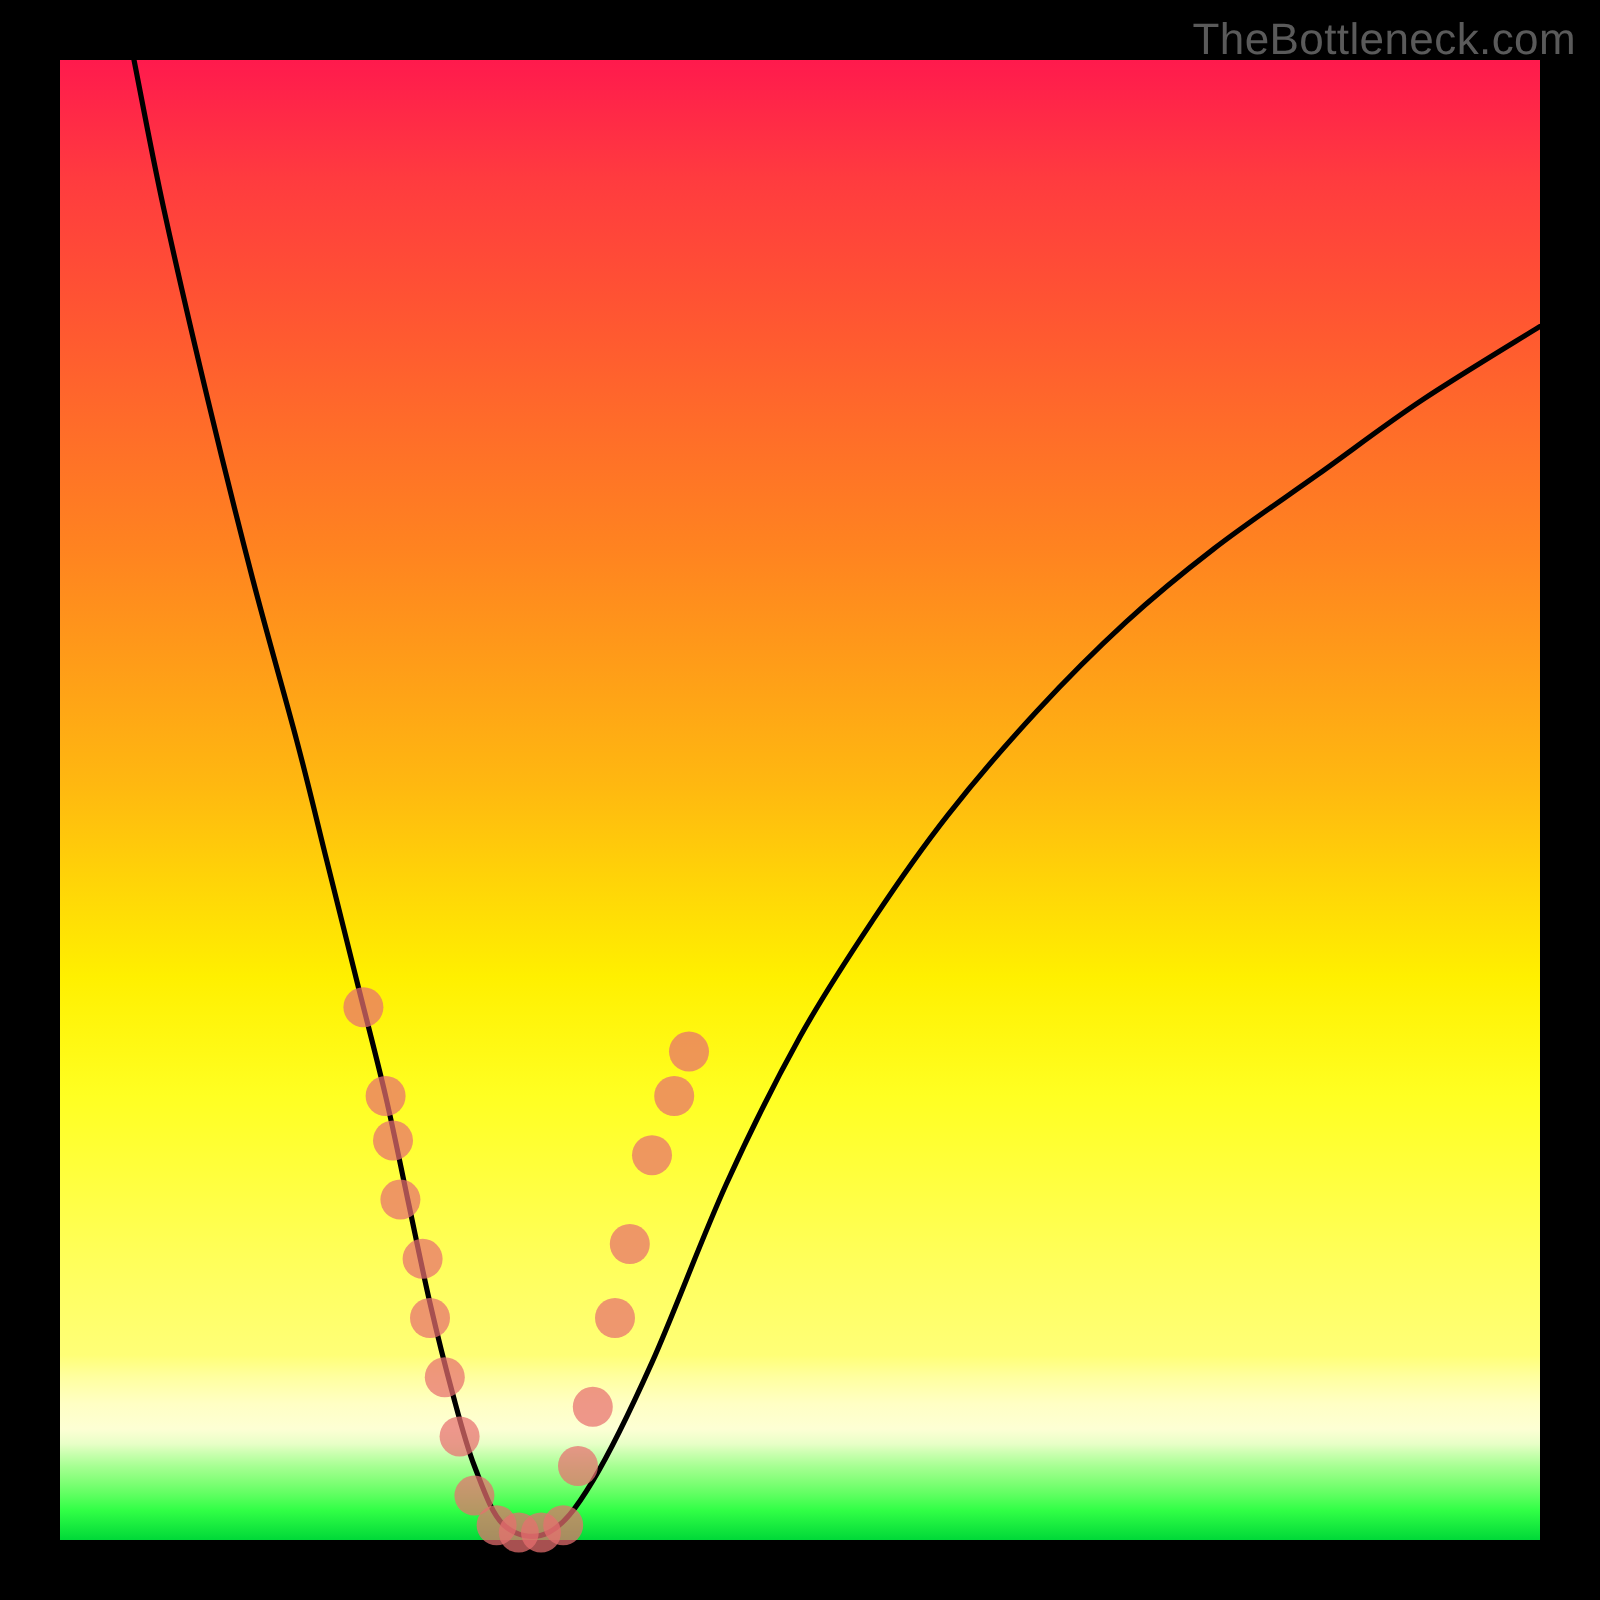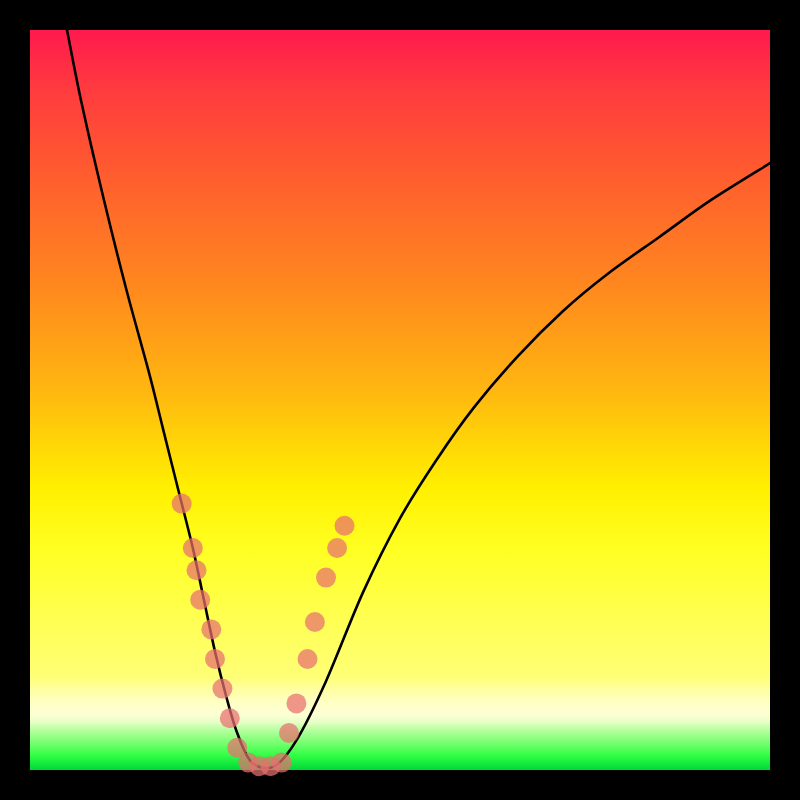--- a/index.html
+++ b/index.html
@@ -95,13 +95,14 @@
           <circle cx="259.0" cy="703.0" r="10" fill="#e76f6f" fill-opacity="0.72"></circle>
           <circle cx="266.4" cy="673.4" r="10" fill="#e76f6f" fill-opacity="0.72"></circle>
           <circle cx="277.5" cy="629.0" r="10" fill="#e76f6f" fill-opacity="0.72"></circle>
           <circle cx="284.9" cy="592.0" r="10" fill="#e76f6f" fill-opacity="0.72"></circle>
           <circle cx="296.0" cy="547.6" r="10" fill="#e76f6f" fill-opacity="0.72"></circle>
           <circle cx="307.1" cy="518.0" r="10" fill="#e76f6f" fill-opacity="0.72"></circle>
           <circle cx="314.5" cy="495.8" r="10" fill="#e76f6f" fill-opacity="0.72"></circle>
         </g>
     </svg>
   </div>
+  <div class="watermark">TheBottleneck.com</div>
 </div>
 
 </body></html>

